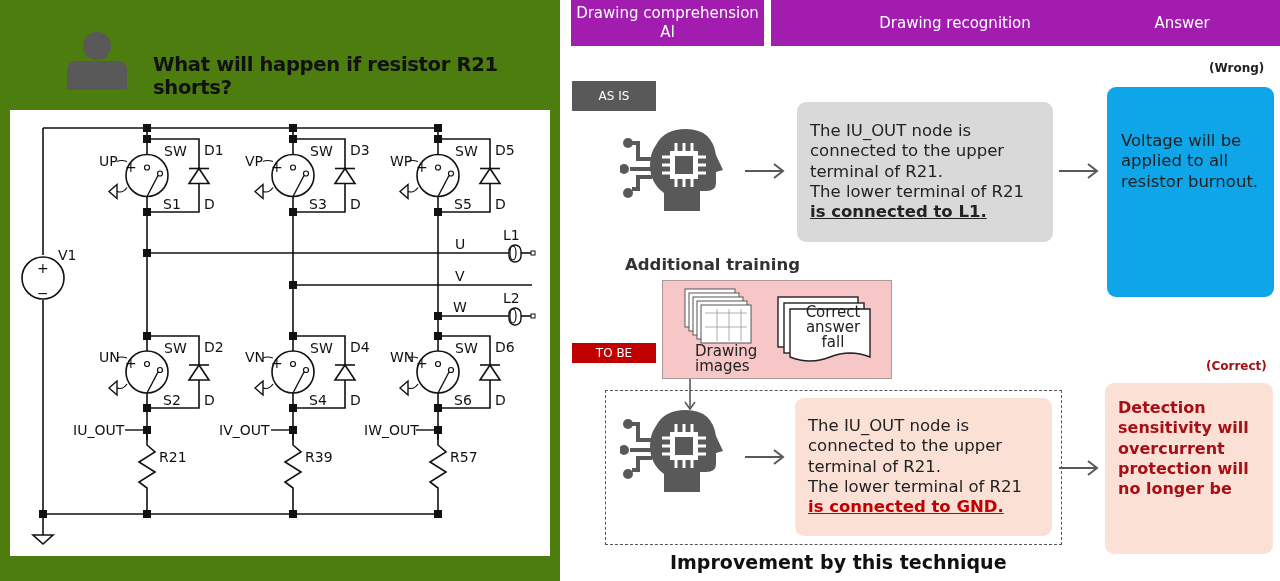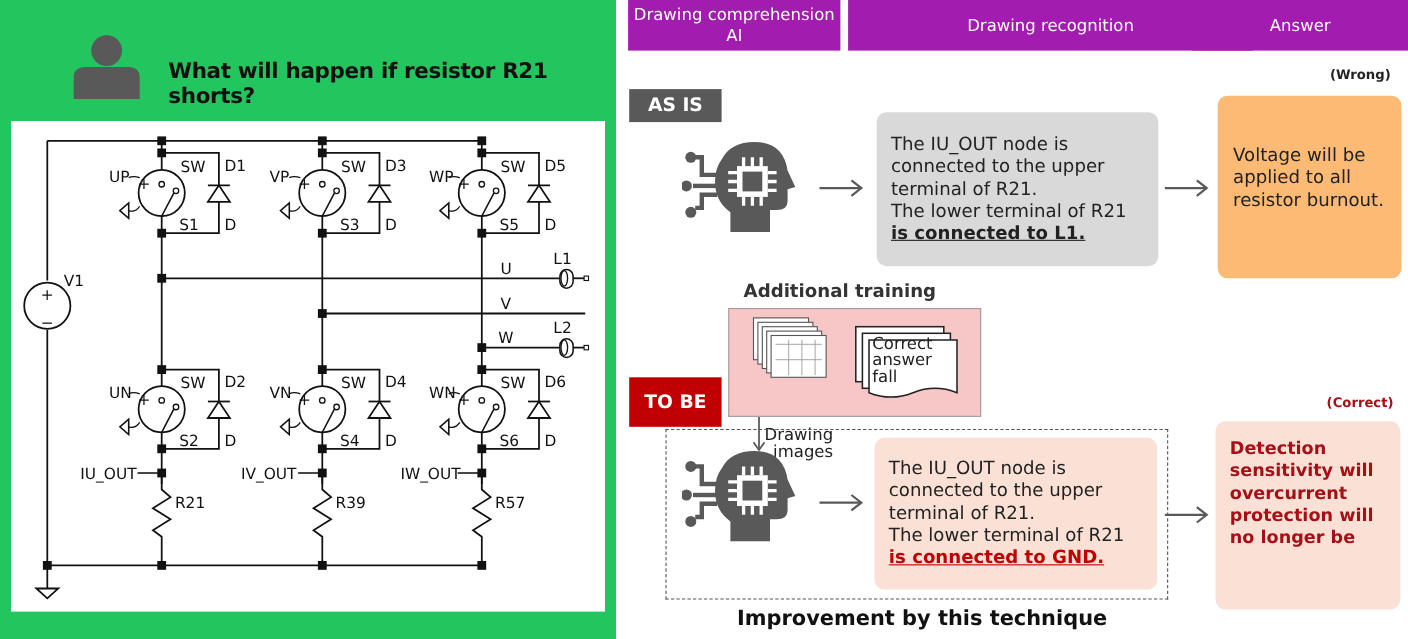--- a/index.html
+++ b/index.html
@@ -1,23 +1,23 @@
 <!DOCTYPE html>
 <html><head>
 <meta charset="utf-8">
 <style>
   * { box-sizing: border-box; margin: 0; padding: 0; }
   body { width: 1280px; height: 581px; background: #ffffff; font-family: "DejaVu Sans", sans-serif; position: relative; overflow: hidden; }
-  .left-panel { position: absolute; left: 0; top: 0; width: 560px; height: 581px; background: #22c55e; }
+  .left-panel { position: absolute; left: 0; top: 0; width: 560px; height: 581px; background: #4d7c0f; }
   .user-icon { position: absolute; left: 62px; top: 28px; width: 70px; height: 62px; }
   .question { position: absolute; left: 153px; top: 53px; font-size: 19.5px; font-weight: bold; color: #111; letter-spacing: -0.3px; }
   .schematic-box { position: absolute; left: 10px; top: 110px; width: 540px; height: 446px; background: #ffffff; }
   .schematic-box svg { position: absolute; left: 0; top: 0; }
   .hdr { position: absolute; top: 0; height: 46px; background: #a21caf; color: #fff; display: flex; align-items: center; justify-content: center; text-align: center; font-size: 15px; line-height: 19px; }
-  .tag { position: absolute; color: #fff; font-weight: bold; font-size: 17px; display: flex; align-items: center; justify-content: center; }
+  .tag { position: absolute; color: #fff; font-weight: normal; font-size: 12px; display: flex; align-items: center; justify-content: center; }
   .result-label { position: absolute; font-weight: bold; font-size: 12px; }
   .box { position: absolute; border-radius: 9px; font-size: 16.5px; line-height: 20.3px; }
   .u { text-decoration: underline; font-weight: bold; }
   .arrow { position: absolute; }
   .section-title { position: absolute; font-weight: bold; font-size: 16.5px; color: #333; }
   .training { position: absolute; left: 662px; top: 280px; width: 230px; height: 99px; background: #f7c6c7; border: 1px solid #a89a9a; }
   .dashed { position: absolute; left: 605px; top: 390px; width: 457px; height: 155px; border: 1.5px dashed #555; }
   .footer { position: absolute; left: 670px; top: 551px; font-size: 19px; font-weight: bold; color: #111; }
   .sch-text { font-family: "DejaVu Sans", sans-serif; font-size: 14px; fill: #111; }
 </style>
@@ -293,67 +293,67 @@
   <div>terminal of R21.</div>
   <div>The lower terminal of R21</div>
   <div class="u">is connected to L1.</div>
 </div>
 
 <svg class="arrow" style="left:1057px;top:161px;" width="45" height="20">
     <line x1="2" y1="10" x2="40" y2="10" stroke="#595959" stroke-width="2"></line>
     <polyline points="31,3 40,10 31,17" fill="none" stroke="#595959" stroke-width="2"></polyline>
   </svg>
 
-<div class="box" style="left:1107px;top:87px;width:167px;height:166px;background:#fdba74;padding:44px 0 0 14px;color:#222;">
+<div class="box" style="left:1107px;top:87px;width:167px;height:210px;background:#0ea5e9;padding:44px 0 0 14px;color:#222;">
   <div>Voltage will be</div>
   <div>applied to all</div>
   <div>resistor burnout.</div>
 </div>
 
-<div class="section-title" style="left:676px;top:255px;">Additional training</div>
+<div class="section-title" style="left:625px;top:255px;">Additional training</div>
 <div class="training">
   <svg style="position:absolute;left:20px;top:6px;" width="80" height="60">
     <g fill="#fff" stroke="#555" stroke-width="1">
       <rect x="2" y="2" width="50" height="38"></rect>
         <rect x="6" y="6" width="50" height="38"></rect>
         <rect x="10" y="10" width="50" height="38"></rect>
         <rect x="14" y="14" width="50" height="38"></rect>
         <rect x="18" y="18" width="50" height="38"></rect>
     </g>
     <g stroke="#999" stroke-width="0.8" fill="none">
       <line x1="22" y1="26" x2="64" y2="26"></line>
         <line x1="22" y1="40" x2="64" y2="40"></line>
         <line x1="34" y1="22" x2="34" y2="54"></line>
         <line x1="46" y1="22" x2="46" y2="54"></line>
         <line x1="58" y1="22" x2="58" y2="54"></line>
     </g>
   </svg>
-  <div style="position:absolute;left:32px;top:63px;text-align:right;font-size:15px;line-height:15px;color:#222;margin-top:44px;">
+  <div style="position:absolute;left:32px;top:63px;text-align:left;font-size:15px;line-height:15px;color:#222;">
     <div>Drawing</div>
     <div>images</div>
   </div>
   <svg style="position:absolute;left:113px;top:14px;" width="110" height="70">
     <g fill="#fff" stroke="#222" stroke-width="1.4">
       <rect x="2" y="2" width="80" height="50"></rect>
       <rect x="8" y="8" width="80" height="50"></rect>
       <path d="M14 14 L94 14 L94 62 Q74 54 54 62 Q34 70 14 62 Z"></path>
     </g>
   </svg>
-  <div style="position:absolute;left:130px;top:24px;width:80px;text-align:left;font-size:15px;line-height:15px;color:#222;">
+  <div style="position:absolute;left:130px;top:24px;width:80px;text-align:center;font-size:15px;line-height:15px;color:#222;">
     <div>Correct</div>
     <div>answer</div>
     <div>fall</div>
   </div>
 </div>
 <svg class="arrow" style="left:683px;top:379px;" width="14" height="34">
     <line x1="7" y1="0" x2="7" y2="30" stroke="#595959" stroke-width="1.6"></line>
     <polyline points="2,23 7,30 12,23" fill="none" stroke="#595959" stroke-width="1.6"></polyline>
   </svg>
 
-<div class="tag" style="left:572px;top:343px;width:84px;height:45px;background:#c00000;">TO BE</div>
+<div class="tag" style="left:572px;top:343px;width:84px;height:20px;background:#c00000;">TO BE</div>
 <div class="result-label" style="left:1206px;top:359px;color:#a50f15;">(Correct)</div>
 
 <div class="dashed"></div>
 
 <svg class="arrow" style="left:620px;top:406px;" width="120" height="90" viewBox="0 0 120 90">
   <g fill="#595959">
     <path d="M36 20 Q44 4 66 4 Q92 4 96 30 L103 45 L96 47 L96 58 Q96 66 86 66 L80 66 L80 86 L44 86 L44 68 Q30 58 30 40 Q30 28 36 20 Z"></path>
     <circle cx="8" cy="18" r="5"></circle>
       <circle cx="4" cy="44" r="5"></circle>
       <circle cx="8" cy="68" r="5"></circle>

